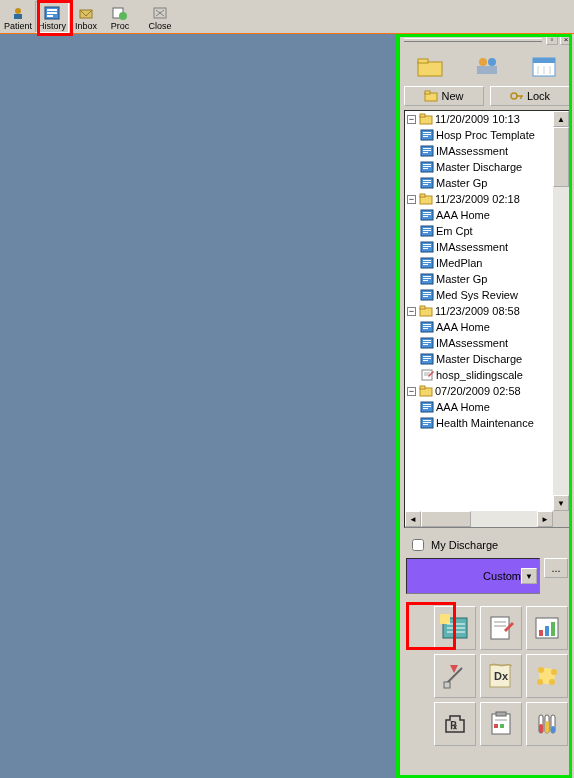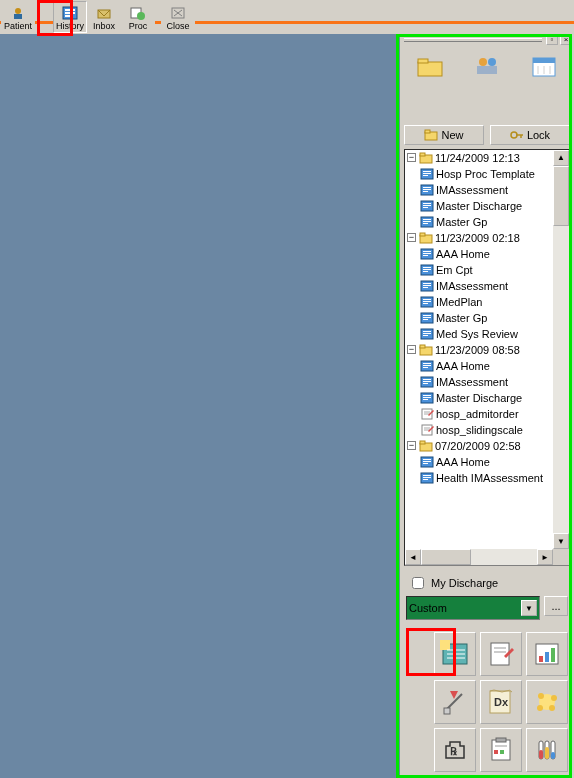--- a/index.html
+++ b/index.html
@@ -10,38 +10,38 @@
     font-family: Tahoma, Arial, sans-serif;
     font-size: 11px;
     background: #d4d0c8;
     overflow: hidden;
     position: relative;
   }
   
   .toolbar {
     display: flex;
     background: #d4d0c8;
-    border-bottom: 3px solid #f97316;
-    height: 24px;
+    border-bottom: 1px solid #f97316;
+    height: 34px;
     padding: 1px;
   }
   .tb-btn {
     width: 34px;
     height: 32px;
     display: flex;
     flex-direction: column;
     align-items: center;
     justify-content: center;
     border: 1px solid transparent;
     cursor: pointer;
     background: #d4d0c8;
     font-size: 9px;
     padding-top: 1px;
   }
-  .tb-btn.active { border: 1px inset #fff; margin-left: 18px; }
+  .tb-btn.active { border: 1px inset #fff; }
   .tb-btn .ticon { width: 18px; height: 16px; display: flex; align-items: center; justify-content: center; }
   .hist-highlight {
     position: absolute;
     border: 3px solid #ff0000;
     top: 0px; left: 37px; width: 36px; height: 36px;
     pointer-events: none;
     z-index: 50;
   }
   .main-area {
     position: absolute;
@@ -96,21 +96,20 @@
     gap: 12px;
     padding: 6px 8px 4px;
     background: #d4d0c8;
     justify-content: space-around;
   }
   .tab-ic { width: 28px; height: 28px; cursor: pointer; display:flex; align-items:center; justify-content:center; }
   .button-row {
     display: flex;
     padding: 2px 4px;
     gap: 6px;
-    margin-top: 39px;
   }
   .panel-btn {
     flex: 1;
     height: 20px;
     border: 1px outset #fff;
     background: #d4d0c8;
     display: flex;
     align-items: center;
     justify-content: center;
     gap: 3px;
@@ -181,27 +180,28 @@
     gap: 4px;
   }
   .check-row input { width:12px; height:12px; }
   .combo-row {
     padding: 2px 6px 4px;
     display: flex;
     gap: 4px;
   }
   .combo {
     flex: 1;
-    height: 24px;
+    height: 36px;
     border: 1px inset #808080;
-    background: #15803d;
+    background: #8b5cf6;
     display: flex;
     align-items: center;
     padding: 0 2px;
     cursor: pointer;
+    text-align: right;
   }
   .combo-arrow {
     width: 16px; height: 16px;
     border: 1px outset #fff;
     background: #d4d0c8;
     display:flex; align-items:center; justify-content:center;
     font-size: 8px;
     cursor: pointer;
   }
   .ellipsis-btn {
@@ -356,21 +356,21 @@
             <ul>
               <li>
                 <div class="tree-node folder-node">
                   <span class="expander">−</span>
                   <span class="tree-icon">
                     <svg width="14" height="12">
                       <rect x="1" y="3" width="12" height="8" fill="#f5d66b" stroke="#b58e1e"></rect>
                       <rect x="1" y="1" width="5" height="3" fill="#f5d66b" stroke="#b58e1e"></rect>
                     </svg>
                   </span>
-                  <span class="node-label">11/24/2009 12:13</span>
+                  <span class="node-label">11/20/2009 10:13</span>
                 </div>
                 <ul class="children">
                   <li>
                     <div class="tree-node">
                       <span class="exp-spacer"></span>
                       <span class="tree-icon">
                         <svg width="14" height="12">
                           <rect x="1" y="1" width="12" height="10" fill="#4a90d9" stroke="#184a7b"></rect>
                           <rect x="3" y="3" width="8" height="1" fill="#fff"></rect>
                           <rect x="3" y="5" width="8" height="1" fill="#fff"></rect>
@@ -580,34 +580,20 @@
                     <div class="tree-node">
                       <span class="exp-spacer"></span>
                       <span class="tree-icon">
                         <svg width="14" height="12">
                           <rect x="2" y="1" width="10" height="10" fill="#fff" stroke="#888"></rect>
                           <line x1="4" y1="4" x2="10" y2="4" stroke="#aaa"></line>
                           <line x1="4" y1="6" x2="10" y2="6" stroke="#aaa"></line>
                           <path d="M8 7 L13 2 L14 3 L9 8 Z" fill="#d94f4f"></path>
                         </svg>
                       </span>
-                      <span>hosp_admitorder</span>
-                    </div>
-                  </li>
-                  <li>
-                    <div class="tree-node">
-                      <span class="exp-spacer"></span>
-                      <span class="tree-icon">
-                        <svg width="14" height="12">
-                          <rect x="2" y="1" width="10" height="10" fill="#fff" stroke="#888"></rect>
-                          <line x1="4" y1="4" x2="10" y2="4" stroke="#aaa"></line>
-                          <line x1="4" y1="6" x2="10" y2="6" stroke="#aaa"></line>
-                          <path d="M8 7 L13 2 L14 3 L9 8 Z" fill="#d94f4f"></path>
-                        </svg>
-                      </span>
                       <span>hosp_slidingscale</span>
                     </div>
                   </li>
                 </ul>
               </li>
               <li>
                 <div class="tree-node folder-node">
                   <span class="expander">−</span>
                   <span class="tree-icon">
                     <svg width="14" height="12">
@@ -636,21 +622,21 @@
                     <div class="tree-node">
                       <span class="exp-spacer"></span>
                       <span class="tree-icon">
                         <svg width="14" height="12">
                           <rect x="1" y="1" width="12" height="10" fill="#4a90d9" stroke="#184a7b"></rect>
                           <rect x="3" y="3" width="8" height="1" fill="#fff"></rect>
                           <rect x="3" y="5" width="8" height="1" fill="#fff"></rect>
                           <rect x="3" y="7" width="5" height="1" fill="#fff"></rect>
                         </svg>
                       </span>
-                      <span>Health IMAssessment</span>
+                      <span>Health Maintenance</span>
                     </div>
                   </li>
                 </ul>
               </li>
             </ul>
           </div>
       </div>
       <div class="vscroll">
         <div class="sb-btn">▲</div>
         <div class="sb-track">

